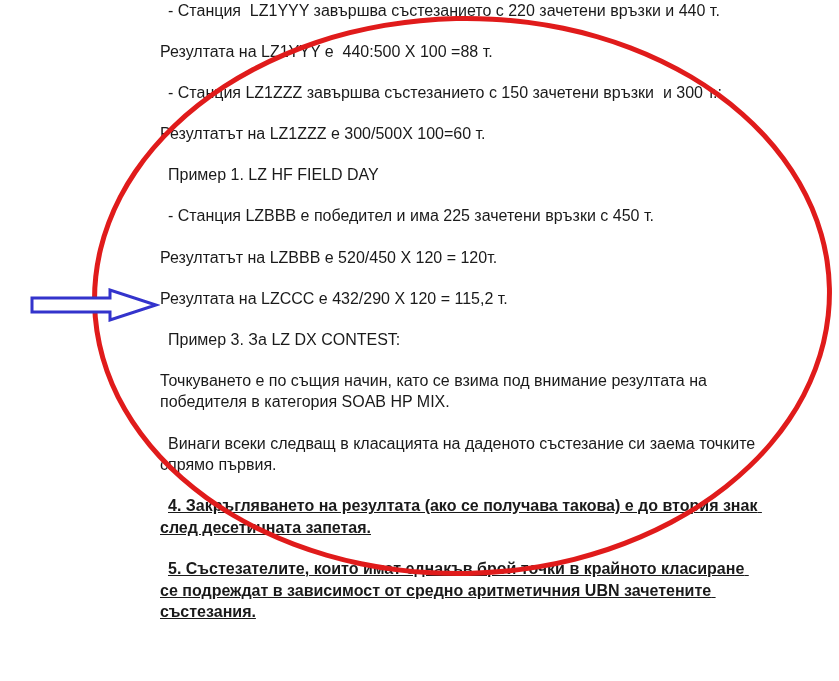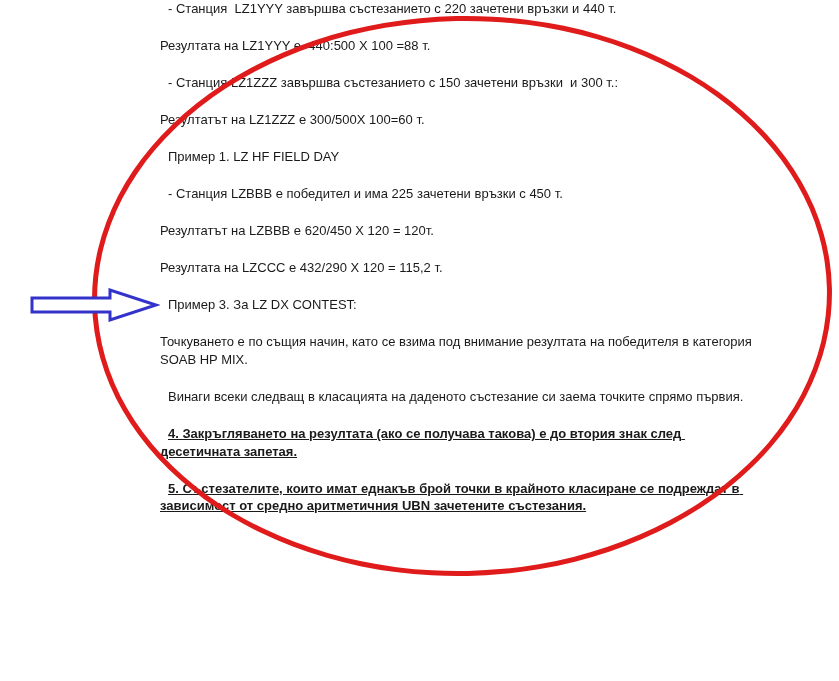--- a/index.html
+++ b/index.html
@@ -15,21 +15,21 @@
     overflow: hidden;
     font-family: "Liberation Sans", sans-serif;
   }
   .doc-body {
     position: absolute;
     left: 160px;
     top: 0;
     width: 600px;
   }
   .para {
-    font-size: 13px;
+    font-size: 16px;
     line-height: 1.35;
     color: #1a1a1a;
     margin: 0 0 19.5px 0;
     white-space: pre-wrap;
   }
   .para.indent {
     text-indent: 8px;
   }
   .para.bold {
     font-weight: bold;
@@ -67,21 +67,21 @@
 
 <div id="page">
 
   <div class="doc-body">
     <p class="para indent">- Станция  LZ1YYY завършва състезанието с 220 зачетени връзки и 440 т.</p>
     <p class="para">Резултата на LZ1YYY е  440:500 Х 100 =88 т.</p>
     <p class="para indent">- Станция LZ1ZZZ завършва състезанието с 150 зачетени връзки  и 300 т.:</p>
     <p class="para">Резултатът на LZ1ZZZ е 300/500Х 100=60 т.</p>
     <p class="para indent">Пример 1. LZ HF FIELD DAY</p>
     <p class="para indent">- Станция LZBBB е победител и има 225 зачетени връзки с 450 т.</p>
-    <p class="para">Резултатът на LZBBB е 620/450 Х 120 = 120т.</p>
+    <p class="para">Резултатът на LZBBB е 520/450 Х 120 = 120т.</p>
     <p class="para">Резултата на LZCCC е 432/290 Х 120 = 115,2 т.</p>
     <p class="para indent">Пример 3. За LZ DX CONTEST:</p>
     <p class="para">Точкуването е по същия начин, като се взима под внимание резултата на победителя в категория SOAB HP MIX.</p>
     <p class="para indent">Винаги всеки следващ в класацията на даденото състезание си заема точките спрямо първия.</p>
     <p class="para indent bold">4. Закръгляването на резултата (ако се получава такова) е до втория знак след десетичната запетая.</p>
     <p class="para indent bold">5. Състезателите, които имат еднакъв брой точки в крайното класиране се подреждат в зависимост от средно аритметичния UBN зачетените състезания.</p>
 
   </div>
 
   <div class="overlay-layer">

